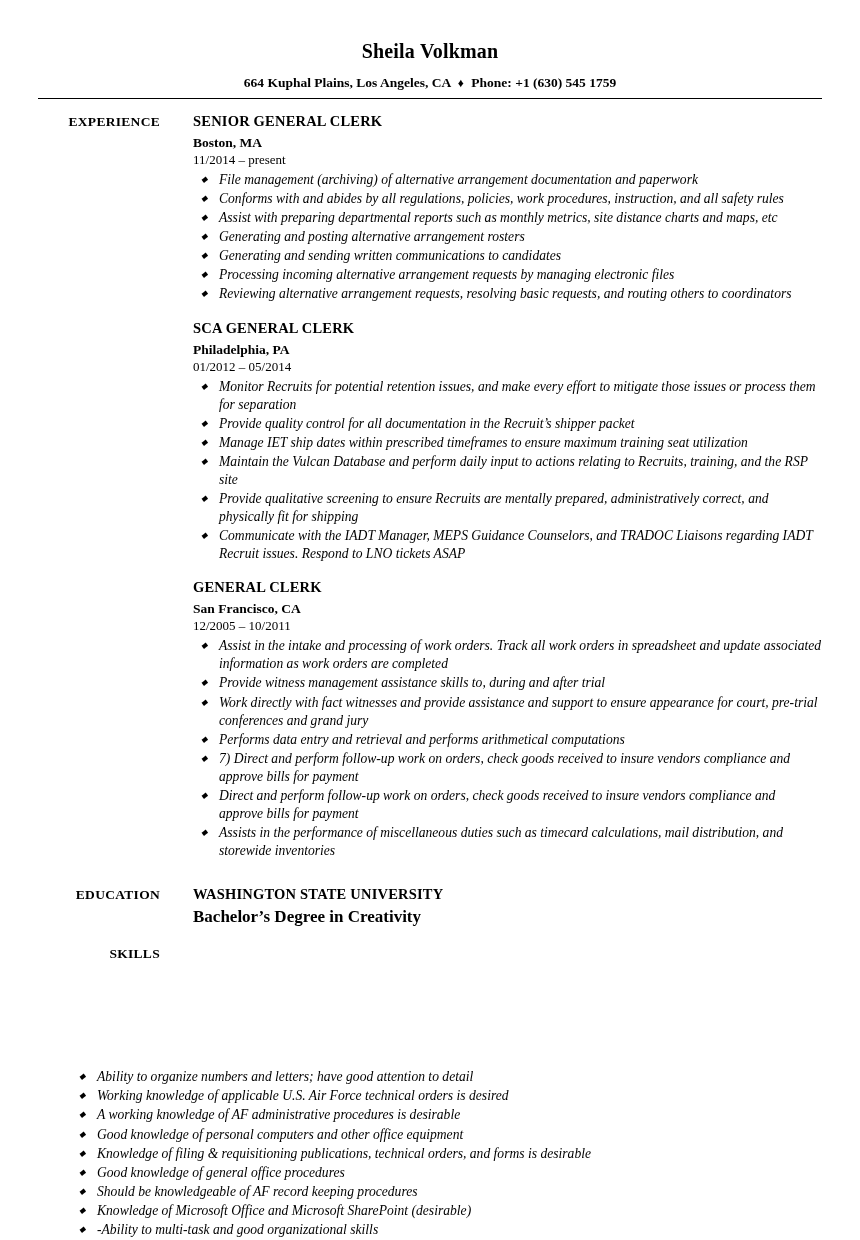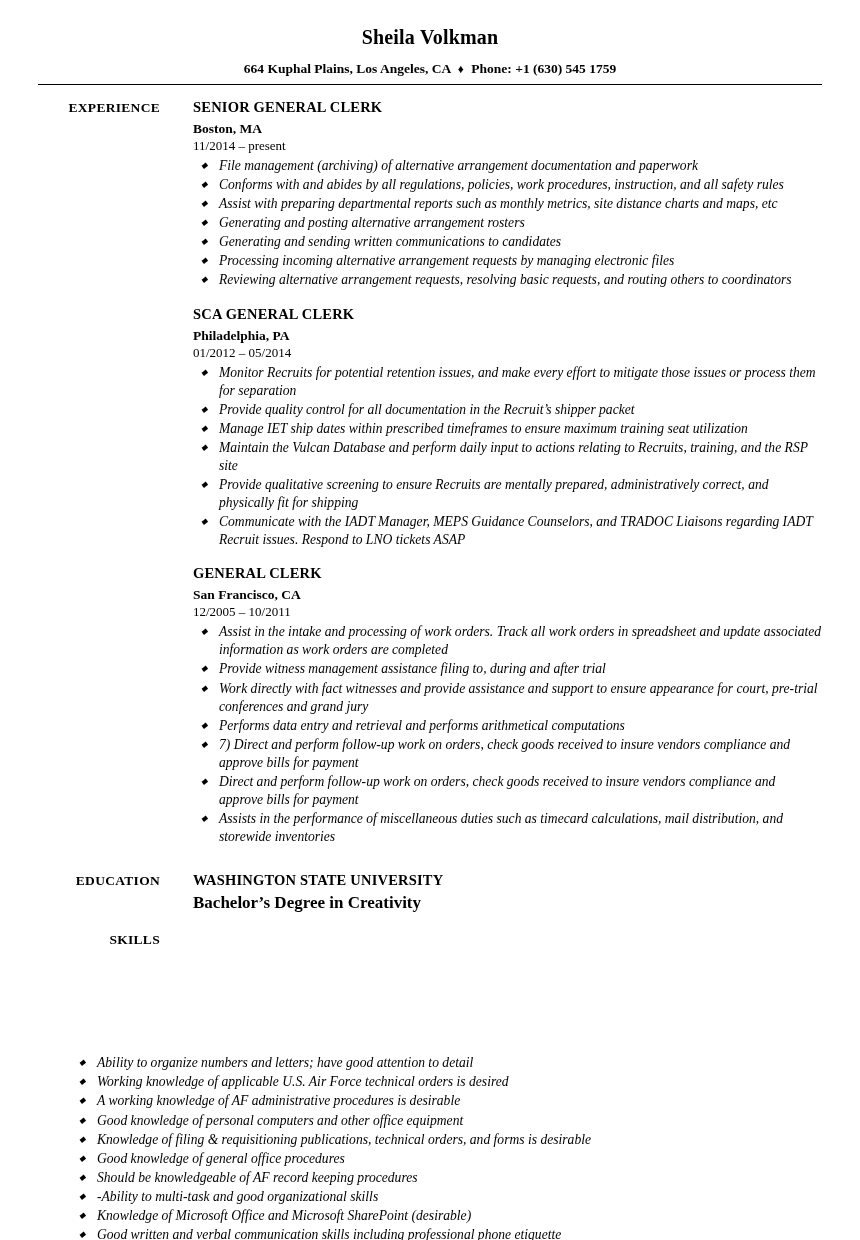--- a/index.html
+++ b/index.html
@@ -11,21 +11,21 @@
     width: 860px;
     height: 1240px;
     font-family: "Liberation Serif", serif;
     color: #000000;
     position: relative;
   }
   .page {
     width: 860px;
     height: 1240px;
     box-sizing: border-box;
-    padding: 18px 38px 0 38px;
+    padding: 32px 38px 0 38px;
     position: relative;
   }
   .name {
     text-align: center;
     font-weight: bold;
     font-size: 20px;
     letter-spacing: 0.2px;
     margin-top: 8px;
     margin-bottom: 12px;
   }
@@ -163,21 +163,21 @@
           <li>Communicate with the IADT Manager, MEPS Guidance Counselors, and TRADOC Liaisons regarding IADT Recruit issues. Respond to LNO tickets ASAP</li>
         </ul>
       </div>
 
       <div class="job">
         <div class="job-title">GENERAL CLERK</div>
         <div class="job-location">San Francisco, CA</div>
         <div class="job-dates">12/2005 – 10/2011</div>
         <ul class="bullets">
           <li>Assist in the intake and processing of work orders. Track all work orders in spreadsheet and update associated information as work orders are completed</li>
-          <li>Provide witness management assistance filing to, during and after trial</li>
+          <li>Provide witness management assistance skills to, during and after trial</li>
           <li>Work directly with fact witnesses and provide assistance and support to ensure appearance for court, pre-trial conferences and grand jury</li>
           <li>Performs data entry and retrieval and performs arithmetical computations</li>
           <li>7) Direct and perform follow-up work on orders, check goods received to insure vendors compliance and approve bills for payment</li>
           <li>Direct and perform follow-up work on orders, check goods received to insure vendors compliance and approve bills for payment</li>
           <li>Assists in the performance of miscellaneous duties such as timecard calculations, mail distribution, and storewide inventories</li>
         </ul>
       </div>
 
     </div>
   </div>
@@ -194,20 +194,20 @@
     <div class="section-label">SKILLS</div>
     <div class="section-body">
       <ul class="bullets">
         <li>Ability to organize numbers and letters; have good attention to detail</li>
         <li>Working knowledge of applicable U.S. Air Force technical orders is desired</li>
         <li>A working knowledge of AF administrative procedures is desirable</li>
         <li>Good knowledge of personal computers and other office equipment</li>
         <li>Knowledge of filing &amp; requisitioning publications, technical orders, and forms is desirable</li>
         <li>Good knowledge of general office procedures</li>
         <li>Should be knowledgeable of AF record keeping procedures</li>
+        <li>Knowledge of Microsoft Office and Microsoft SharePoint (desirable)</li>
         <li>-Ability to multi-task and good organizational skills</li>
-        <li>Knowledge of Microsoft Office and Microsoft SharePoint (desirable)</li>
         <li>Good written and verbal communication skills including professional phone etiquette</li>
       </ul>
     </div>
   </div>
 
 </div>
 
 </body></html>

